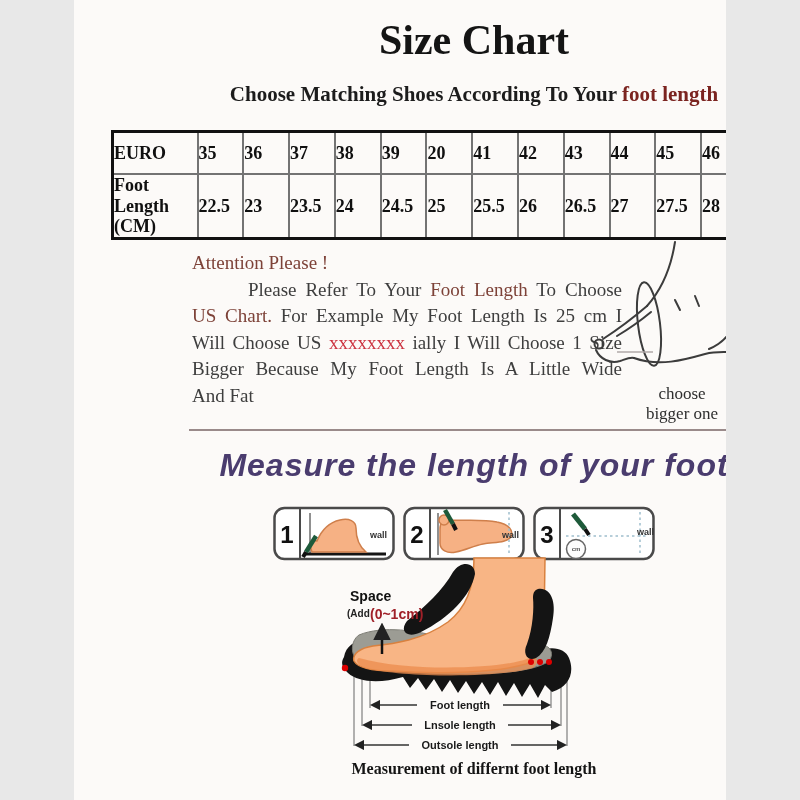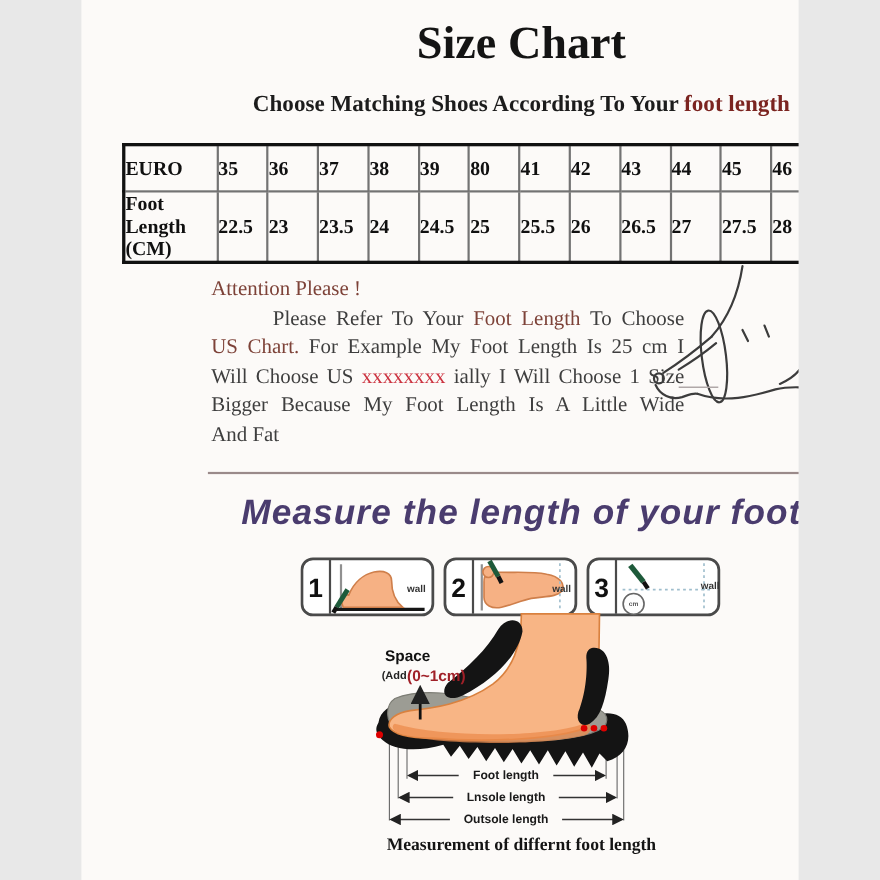--- a/index.html
+++ b/index.html
@@ -96,21 +96,21 @@
         <col>
     </colgroup>
     <tbody>
         <tr class="r1">
       <th class="rowhead">EURO</th>
       <td>35</td>
       <td>36</td>
       <td>37</td>
       <td>38</td>
       <td>39</td>
-      <td>80</td>
+      <td>20</td>
       <td>41</td>
       <td>42</td>
       <td>43</td>
       <td>44</td>
       <td>45</td>
       <td>46</td>
       <td>47</td>
       <td>48</td>
     </tr>
     <tr class="r2">
@@ -155,20 +155,24 @@
       <path d="M7,112 C11,121 21,126 31,123 C37,121 41,119 45,120"></path>
       <path d="M45,120 C70,129 95,122 116,116 C136,111 150,117 163,114"></path>
       <path d="M163,114 C176,108 180,94 179,70 C178,44 180,18 182,6"></path>
       <path d="M120,111 C136,104 145,92 146,77"></path>
       <path d="M86,62 l5,10 M106,58 l4,10"></path>
       <ellipse cx="60" cy="86" rx="11" ry="42" transform="rotate(-7 60 86)"></ellipse>
     </g>
     <path d="M28,114 h36" stroke="#b0a8a8" stroke-width="1.5"></path>
   </svg>
 
+  <div class="choose-note">
+    <div>choose</div>
+    <div>bigger one</div>
+  </div>
 
   <div class="divider"></div>
 
   <div class="measure-heading">Measure the length of your foot</div>
 
   <svg class="steps-svg" width="383" height="58" viewBox="0 0 383 58">
 
     <g>
       <rect x="1.5" y="3" width="119" height="51" rx="10" fill="#ffffff" stroke="#4a4a4a" stroke-width="2.5"></rect>
       <line x1="27" y1="4" x2="27" y2="53" stroke="#4a4a4a" stroke-width="2"></line>

